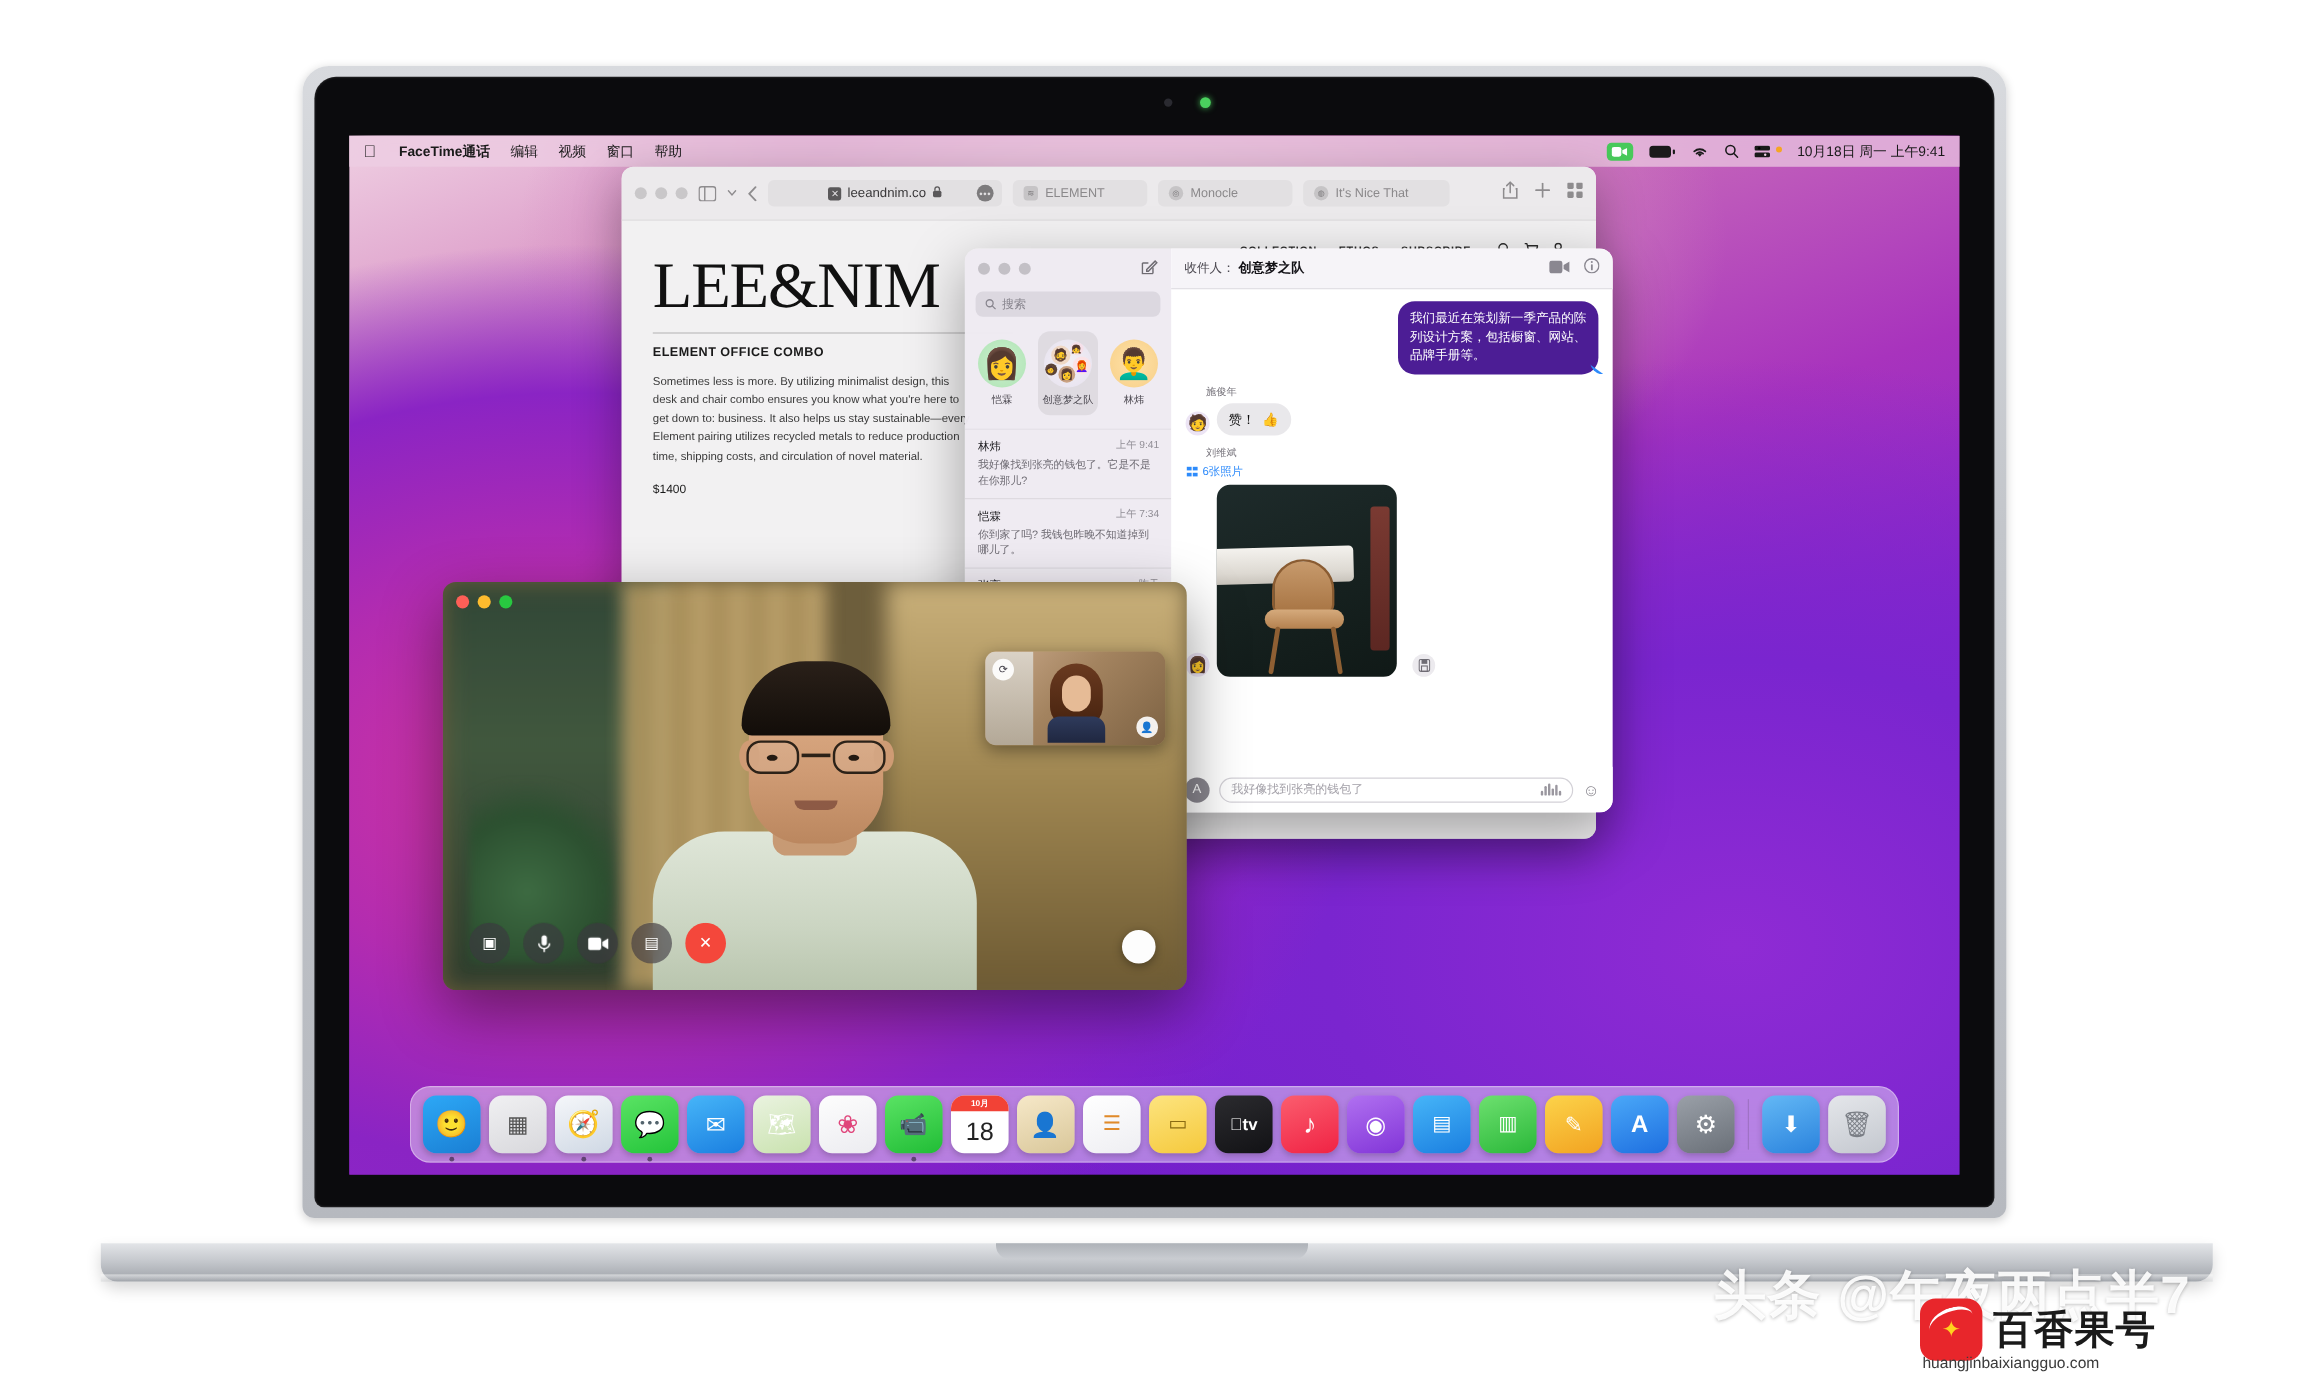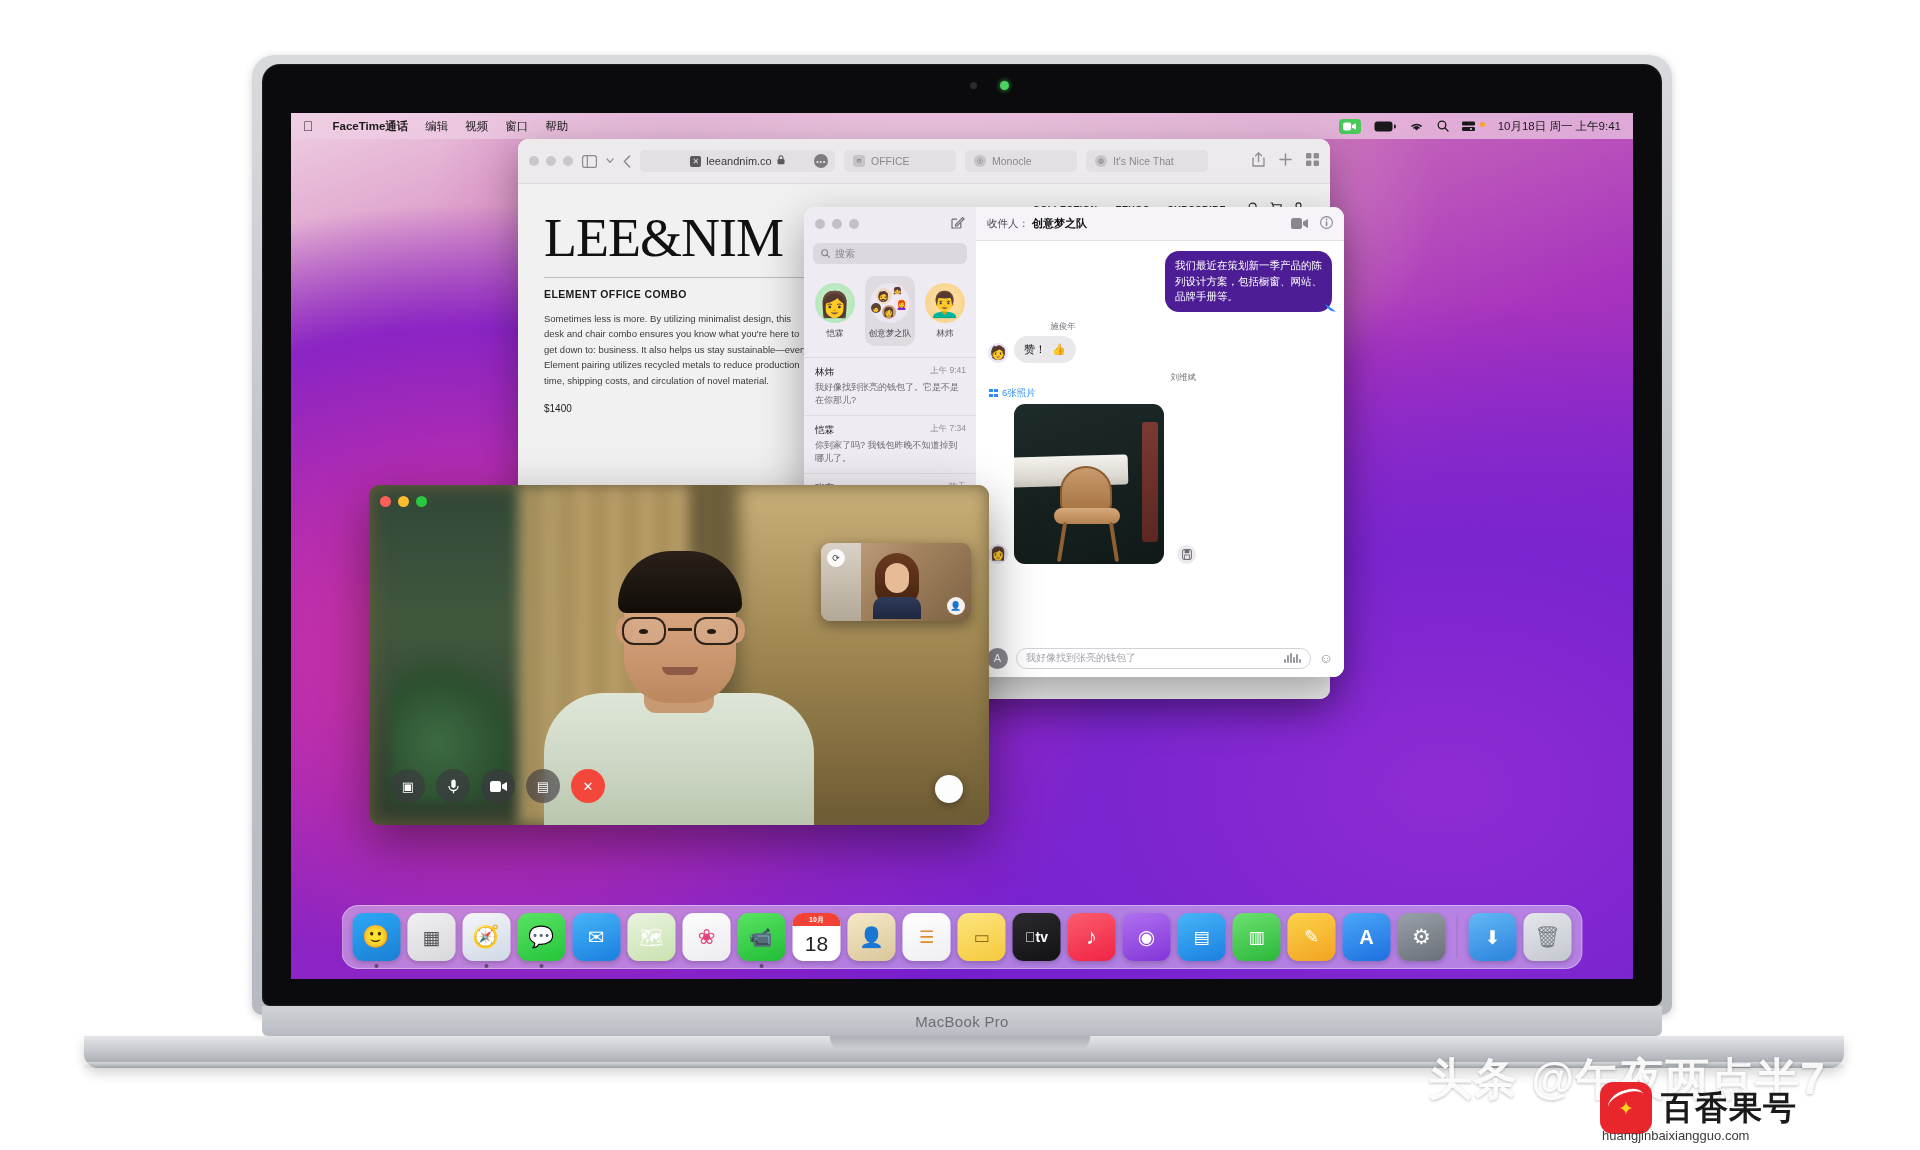--- a/index.html
+++ b/index.html
@@ -120,21 +120,21 @@
   .row { display:flex; margin-bottom:9px; }
   .row.out { justify-content:flex-end; }
   .bubble-blue { background:#4c1d95; color:#fff; border-radius:14px; padding:7px 10px;
     font-size:10.5px; line-height:1.48; max-width:167px; position:relative; }
   .bubble-blue:after { content:""; position:absolute; right:-4px; bottom:0; width:11px; height:13px;
     background:#2e8bfb; border-bottom-left-radius:12px;
     clip-path:polygon(0 40%,100% 100%,0 100%); }
   .in-wrap { display:flex; gap:6px; align-items:flex-end; }
   .in-av { width:20px; height:20px; border-radius:50%; background:#ece4f4;
     display:flex; align-items:center; justify-content:center; font-size:13px; flex:0 0 20px; }
-  .in-name { font-size:8.5px; color:#76737b; margin-bottom:3px; margin-left:17px;text-align:right; }
+  .in-name { font-size:8.5px; color:#76737b; margin-bottom:3px; margin-left:17px; }
   .bubble-gray { background:#e9e8eb; color:#111; border-radius:14px; padding:6px 10px;
     font-size:11px; display:flex; align-items:center; gap:6px; }
   .photo-meta { font-size:9.5px; color:#2e8bfb; display:flex; align-items:center; gap:4px; margin:1px 0 4px 1px; }
   .grid-ic { display:grid; grid-template-columns:1fr 1fr; gap:1.5px; width:9px; }
   .grid-ic b { display:block; width:3.5px; height:3.5px; background:#2e8bfb; }
   .photo-card { width:150px; height:160px; border-radius:11px; overflow:hidden; position:relative;
     background:linear-gradient(160deg,#1e2b2b 0%,#16211f 55%,#101917 100%); }
   .tabletop { position:absolute; left:-6px; top:52px; width:120px; height:30px; border-radius:4px;
     background:linear-gradient(180deg,#f4f2ee 0%,#ddd9d2 70%,#c9c4bc 100%); transform:rotate(-1.5deg); }
   .chair-back { position:absolute; left:46px; top:62px; width:52px; height:46px;
@@ -356,21 +356,21 @@
           <span>
             <svg width="8" height="10" viewBox="0 0 8 10">
                 <rect x="0.5" y="4" width="7" height="5.3" rx="1.3" fill="#5a585a"></rect>
                 <path d="M2.1 4 V2.6 A1.9 1.9 0 0 1 5.9 2.6 V4" stroke="#5a585a" stroke-width="1.1" fill="none"></path>
               </svg>
           </span>
           <span class="more">•••</span>
         </div>
         <div class="tab" style="flex:0 0 112px">
           <span class="tab-fav">≋</span>
-          <span>OFFICE</span>
+          <span>ELEMENT</span>
         </div>
         <div class="tab" style="flex:0 0 112px">
           <span class="tab-fav" style="border-radius:50%">◎</span>
           <span>Monocle</span>
         </div>
         <div class="tab" style="flex:0 0 122px">
           <span class="tab-fav" style="border-radius:50%">◍</span>
           <span>It's Nice That</span>
         </div>
         <div class="sf-right">
@@ -742,23 +742,20 @@
       <div class="dock-sep"></div>
       <div class="dock-ic" style="background:linear-gradient(160deg,#63b8f5,#2b83dd)">
           <span style="font-size:19px">⬇</span>
         </div>
       <div class="dock-ic" style="background:linear-gradient(160deg,#e4e6ea,#c4c8cf);color:#7a7e85">
           <span style="font-size:21px">🗑</span>
         </div>
     </div>
   </div>
 
-  <div class="chin">
-    <span class="chin-label">MacBook Pro</span>
-  </div>
   <div class="base"></div>
   <div class="notch-cut"></div>
   <div class="base-shine"></div>
 
   <div class="wm-toutiao">头条 @午夜两点半7</div>
   <div class="wm-badge">
     <div class="wm-logo">
       <span class="swoosh"></span>
         <span class="star">✦</span>
     </div>

